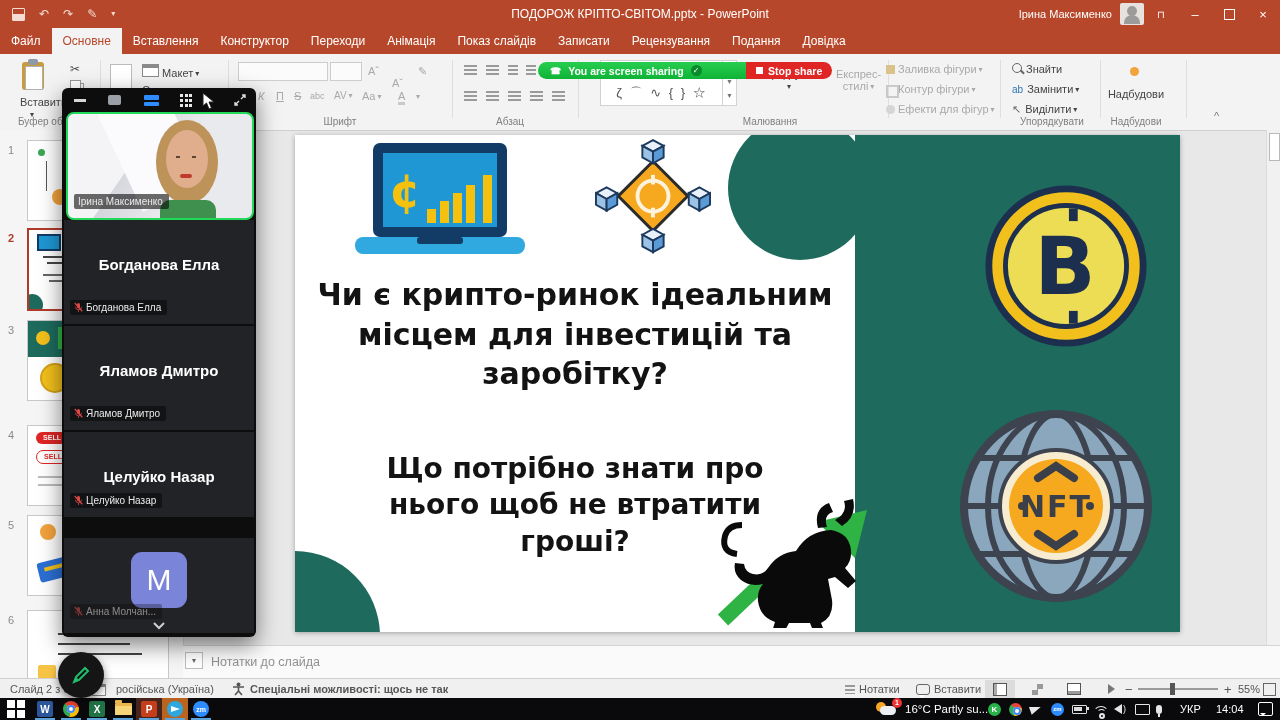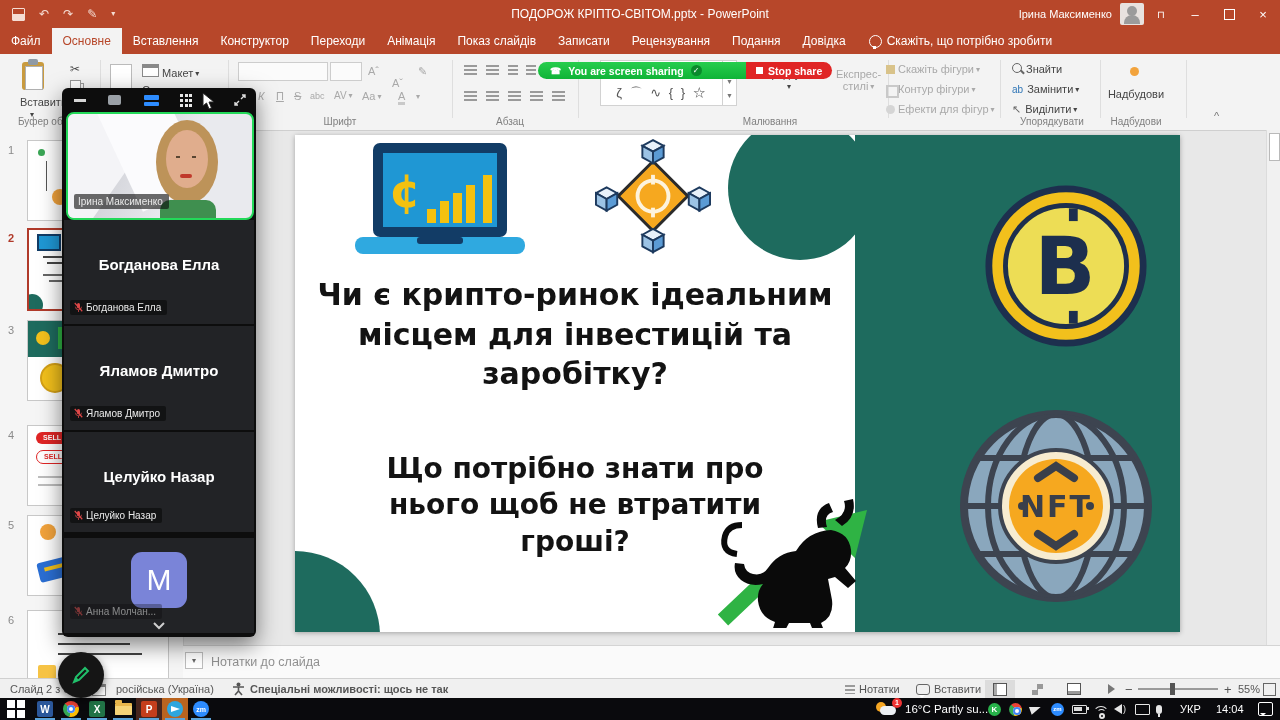--- a/index.html
+++ b/index.html
@@ -168,24 +168,20 @@
     <span class="mt act">Основне</span>
     <span class="mt">Вставлення</span>
     <span class="mt">Конструктор</span>
     <span class="mt">Переходи</span>
     <span class="mt">Анімація</span>
     <span class="mt">Показ слайдів</span>
     <span class="mt">Записати</span>
     <span class="mt">Рецензування</span>
     <span class="mt">Подання</span>
     <span class="mt">Довідка</span>
-    <span class="fx" style="color:#fff;font-size:12px">
-      <i class="bulb"></i>
-      <span>Скажіть, що потрібно зробити</span>
-    </span>
     <span class="abs" style="right:14px;top:34px">
         <i class="combub" style="display:block"></i>
       </span>
   </div>
 
   <div id="ribbon">
 
     <div>
       <i class="clip"></i>
       <span class="rtext" style="left:20px;top:42px">Вставити</span>
@@ -238,21 +234,21 @@
     <div class="scrollcol">▲<br>▼<br>▼</div>
     <span class="rtext" style="left:748px;top:14px;width:80px;text-align:center">
       <span>Упорядкувати</span><br><i class="dd">▾</i>
     </span>
     <span class="rtext gray" style="left:836px;top:14px;text-align:center">
       <span>Експрес-</span><br><span>стилі</span><i class="dd">▾</i>
     </span>
     <span class="glabel" style="left:730px;width:80px">Малювання</span>
     <i class="vsep" style="left:888px"></i>
 
-    <span class="rtext gray" style="left:898px;top:9px"><i class="abs" style="left:-12px;top:2px;width:9px;height:9px;background:#d9c38a"></i><span>Скажіть фігури</span><i class="dd">▾</i></span>
+    <span class="rtext gray" style="left:898px;top:9px"><i class="abs" style="left:-12px;top:2px;width:9px;height:9px;background:#d9c38a"></i><span>Заливка фігури</span><i class="dd">▾</i></span>
     <span class="rtext gray" style="left:898px;top:29px"><i class="abs" style="left:-12px;top:2px;width:9px;height:9px;border:2px solid #c9c9c9"></i><span>Контур фігури</span><i class="dd">▾</i></span>
     <span class="rtext gray" style="left:898px;top:49px"><i class="abs" style="left:-12px;top:2px;width:9px;height:9px;background:#d5d5d5;border-radius:50%"></i><span>Ефекти для фігур</span><i class="dd">▾</i></span>
     <i class="vsep" style="left:1000px"></i>
 
     <span class="rtext" style="left:1012px;top:9px"><i class="loupe"></i><span>Знайти</span></span>
     <span class="rtext" style="left:1012px;top:29px"><i style="color:#2e75b6;font-size:10px;margin-right:4px;font-style:normal">ab</i><span>Замінити</span><i class="dd">▾</i></span>
     <span class="rtext" style="left:1012px;top:49px"><i style="margin-right:4px;font-style:normal;color:#666">↖</i><span>Виділити</span><i class="dd">▾</i></span>
     <span class="glabel" style="left:1012px;width:80px">Упорядкувати</span>
     <i class="vsep" style="left:1100px"></i>
 
@@ -491,21 +487,21 @@
       <span class="plabel">
         <svg width="9" height="11" viewBox="0 0 12 14">
             <rect x="4" y="1" width="4" height="7" rx="2" fill="#e04848"></rect>
             <path d="M2,6 a4,4 0 0 0 8,0" fill="none" stroke="#e04848"></path>
             <line x1="6" y1="10" x2="6" y2="13" stroke="#e04848"></line>
             <line x1="1" y1="1" x2="11" y2="12" stroke="#e04848" stroke-width="1.5"></line>
           </svg>
         <span>Яламов Дмитро</span>
       </span>
     </div>
-    <div class="tile" style="top:344px;height:100px">
+    <div class="tile" style="top:344px;height:85px">
       <span class="bigname">Целуйко Назар</span>
       <span class="plabel">
         <svg width="9" height="11" viewBox="0 0 12 14">
             <rect x="4" y="1" width="4" height="7" rx="2" fill="#e04848"></rect>
             <path d="M2,6 a4,4 0 0 0 8,0" fill="none" stroke="#e04848"></path>
             <line x1="6" y1="10" x2="6" y2="13" stroke="#e04848"></line>
             <line x1="1" y1="1" x2="11" y2="12" stroke="#e04848" stroke-width="1.5"></line>
           </svg>
         <span>Целуйко Назар</span>
       </span>

